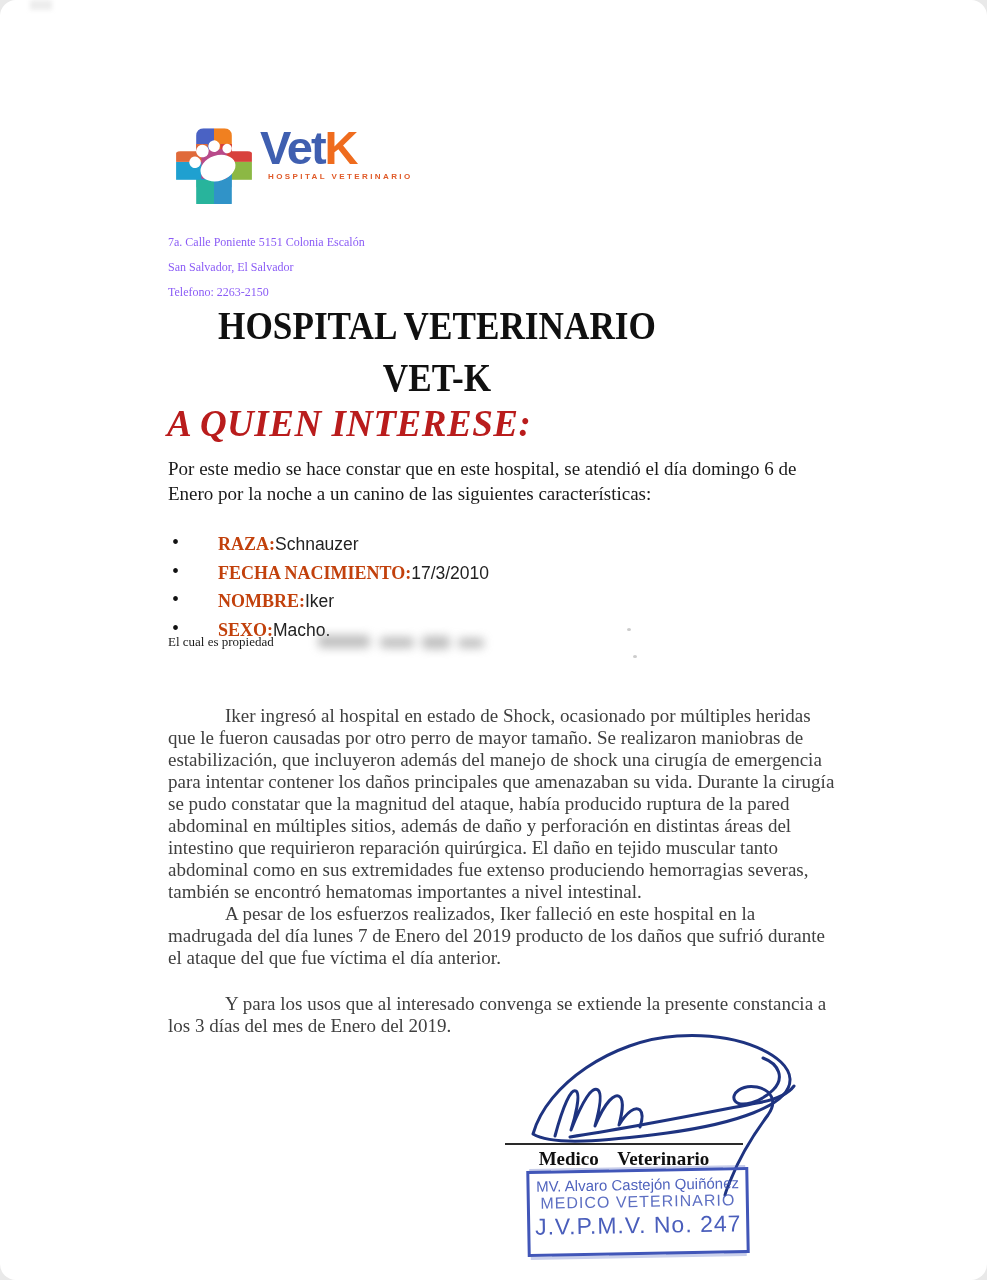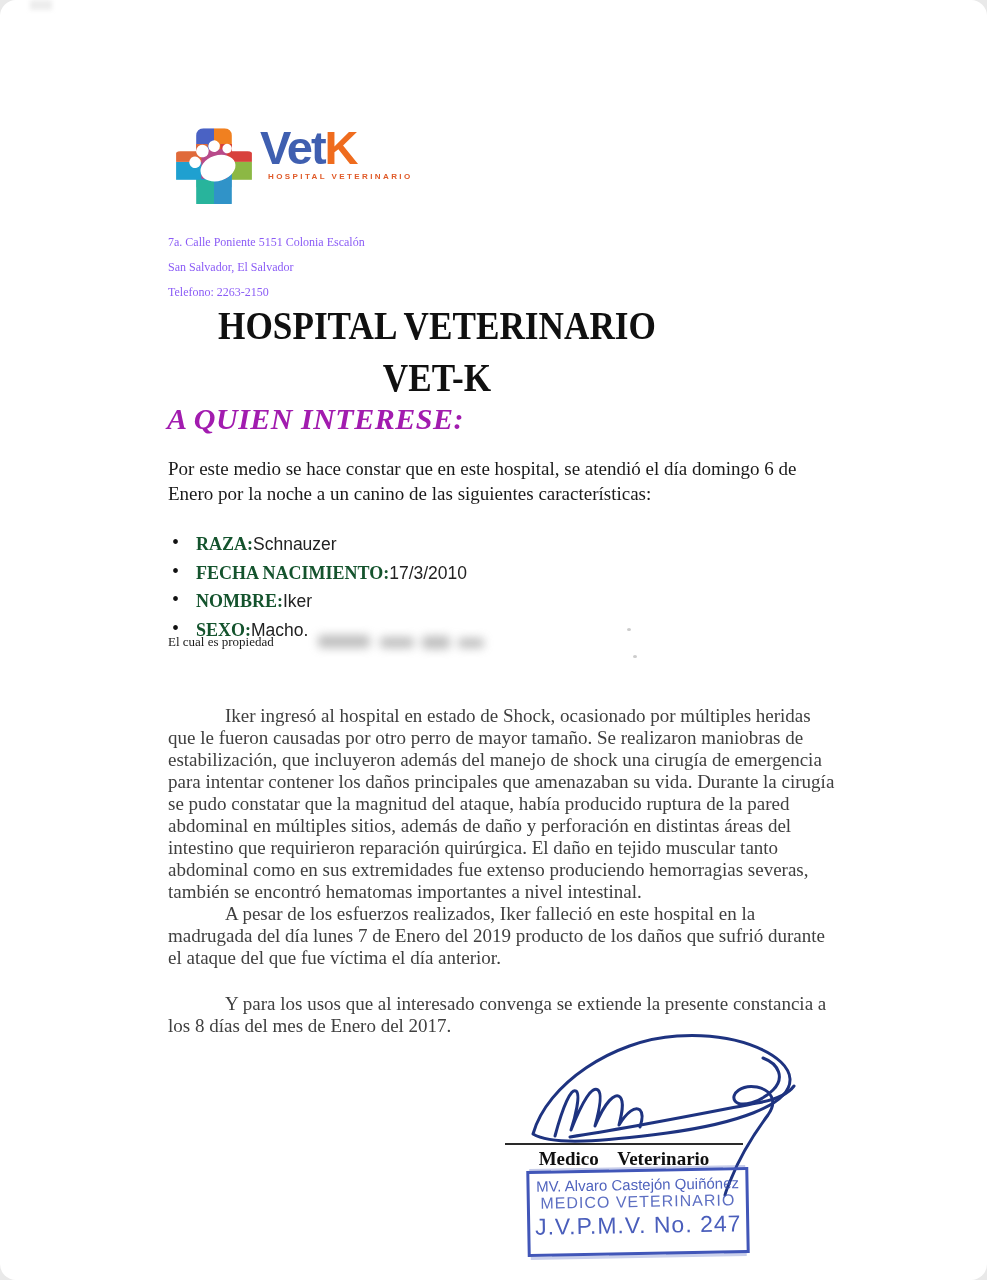--- a/index.html
+++ b/index.html
@@ -18,29 +18,29 @@
   .wm-k{color:#ef6c1e;}
   .tagline{position:absolute;left:92px;top:50px;font-family:"Liberation Sans",sans-serif;
     font-weight:bold;font-size:8px;letter-spacing:2.4px;color:#e05a28;text-transform:uppercase;}
   
   .address{position:absolute;left:168px;top:194px;font-size:12px;line-height:25px;color:#8b5cf6;margin-top:36px;}
   
   .doc-title{position:absolute;left:140px;top:300px;width:594px;text-align:center;
     font-weight:bold;font-size:40px;line-height:52px;letter-spacing:0px;color:#101010;
     transform:scaleX(.88);transform-origin:50% 0;}
   
-  .salutation{position:absolute;left:167px;top:402px;font-size:30px;font-weight:bold;
-    font-style:italic;letter-spacing:.5px;color:#a21caf;}
+  .salutation{position:absolute;left:167px;top:402px;font-size:37px;font-weight:bold;
+    font-style:italic;letter-spacing:.5px;color:#b91c1c;}
   
   .intro{position:absolute;left:168px;top:456px;width:672px;font-size:19px;line-height:25px;color:#1a1a1a;}
   
   .pet-list{position:absolute;left:170px;top:534px;margin:0;padding:0;list-style:none;}
   .pet-list li{position:relative;padding-left:26px;margin-bottom:8.5px;font-size:18px;line-height:20px;}
   .pet-list li::before{content:"\2022";position:absolute;left:2px;top:-2px;font-size:20px;color:#111;}
-  .pet-label{font-weight:bold;color:#14532d;}
+  .pet-label{font-weight:bold;color:#c2410c;margin-left:22px;}
   .pet-value{font-family:"Liberation Sans",sans-serif;font-size:17.5px;color:#222;}
   
   .ownership{position:absolute;left:168px;top:634px;font-size:13px;color:#1a1a1a;}
   .redaction{position:absolute;left:318px;top:628px;width:170px;height:28px;filter:blur(5px);opacity:.55;}
   .redaction i{position:absolute;top:7px;height:13px;background:#8a8a8a;border-radius:4px;}
   .redaction i:nth-child(1){left:0;width:52px;}
   .redaction i:nth-child(2){left:62px;width:34px;top:9px;height:11px;}
   .redaction i:nth-child(3){left:104px;width:28px;top:8px;}
   .redaction i:nth-child(4){left:140px;width:26px;top:10px;height:10px;}
   .speck{position:absolute;width:4px;height:3px;background:#9a9a9a;border-radius:50%;opacity:.5;}
@@ -128,21 +128,21 @@
       <i></i>
       <i></i>
       <i></i>
     </div>
   <div class="speck" style="left:627px;top:628px;"></div>
   <div class="speck" style="left:633px;top:655px;"></div>
 
   <div class="body-text">
     <p>Iker ingresó al hospital en estado de Shock, ocasionado por múltiples heridas que le fueron causadas por otro perro de mayor tamaño. Se realizaron maniobras de estabilización, que incluyeron además del manejo de shock una cirugía de emergencia para intentar contener los daños principales que amenazaban su vida. Durante la cirugía se pudo constatar que la magnitud del ataque, había producido ruptura de la pared abdominal en múltiples sitios, además de daño y perforación en distintas áreas del intestino que requirieron reparación quirúrgica. El daño en tejido muscular tanto abdominal como en sus extremidades fue extenso produciendo hemorragias severas, también se encontró hematomas importantes a nivel intestinal.</p>
     <p>A pesar de los esfuerzos realizados, Iker falleció en este hospital en la madrugada del día lunes 7 de Enero del 2019 producto de los daños que sufrió durante el ataque del que fue víctima el día anterior.</p>
-    <p class="spaced">Y para los usos que al interesado convenga se extiende la presente constancia a los 8 días del mes de Enero del 2017.</p>
+    <p class="spaced">Y para los usos que al interesado convenga se extiende la presente constancia a los 3 días del mes de Enero del 2019.</p>
   </div>
 
   <svg class="signature-svg" width="330" height="180" viewBox="0 0 330 180" fill="none" stroke="#1e3380" stroke-width="3" stroke-linecap="round" stroke-linejoin="round">
     <path d="M38 112 C52 62 118 18 182 14 C246 10 294 34 295 57 C296 84 238 102 172 111 C110 119 58 124 38 112 Z"></path>
     <path d="M60 114 C68 84 76 66 81 69 C86 72 80 96 76 108 C88 78 97 64 103 68 C108 72 103 93 100 104 C110 80 120 70 125 75 C130 80 126 95 124 103 C132 90 140 84 145 88 C149 92 147 99 145 105"></path>
     <path d="M75 115 C135 106 205 92 262 81 C280 78 293 72 299 64"></path>
     <path d="M268 36 C284 42 290 56 278 68 C266 80 246 86 240 79 C235 72 247 62 262 65 C276 68 283 79 273 93 C258 113 244 137 236 157 C233 164 231 169 230 173"></path>
   </svg>
   <div class="sig-underline"></div>
   <div class="sig-title">Medico Veterinario</div>

